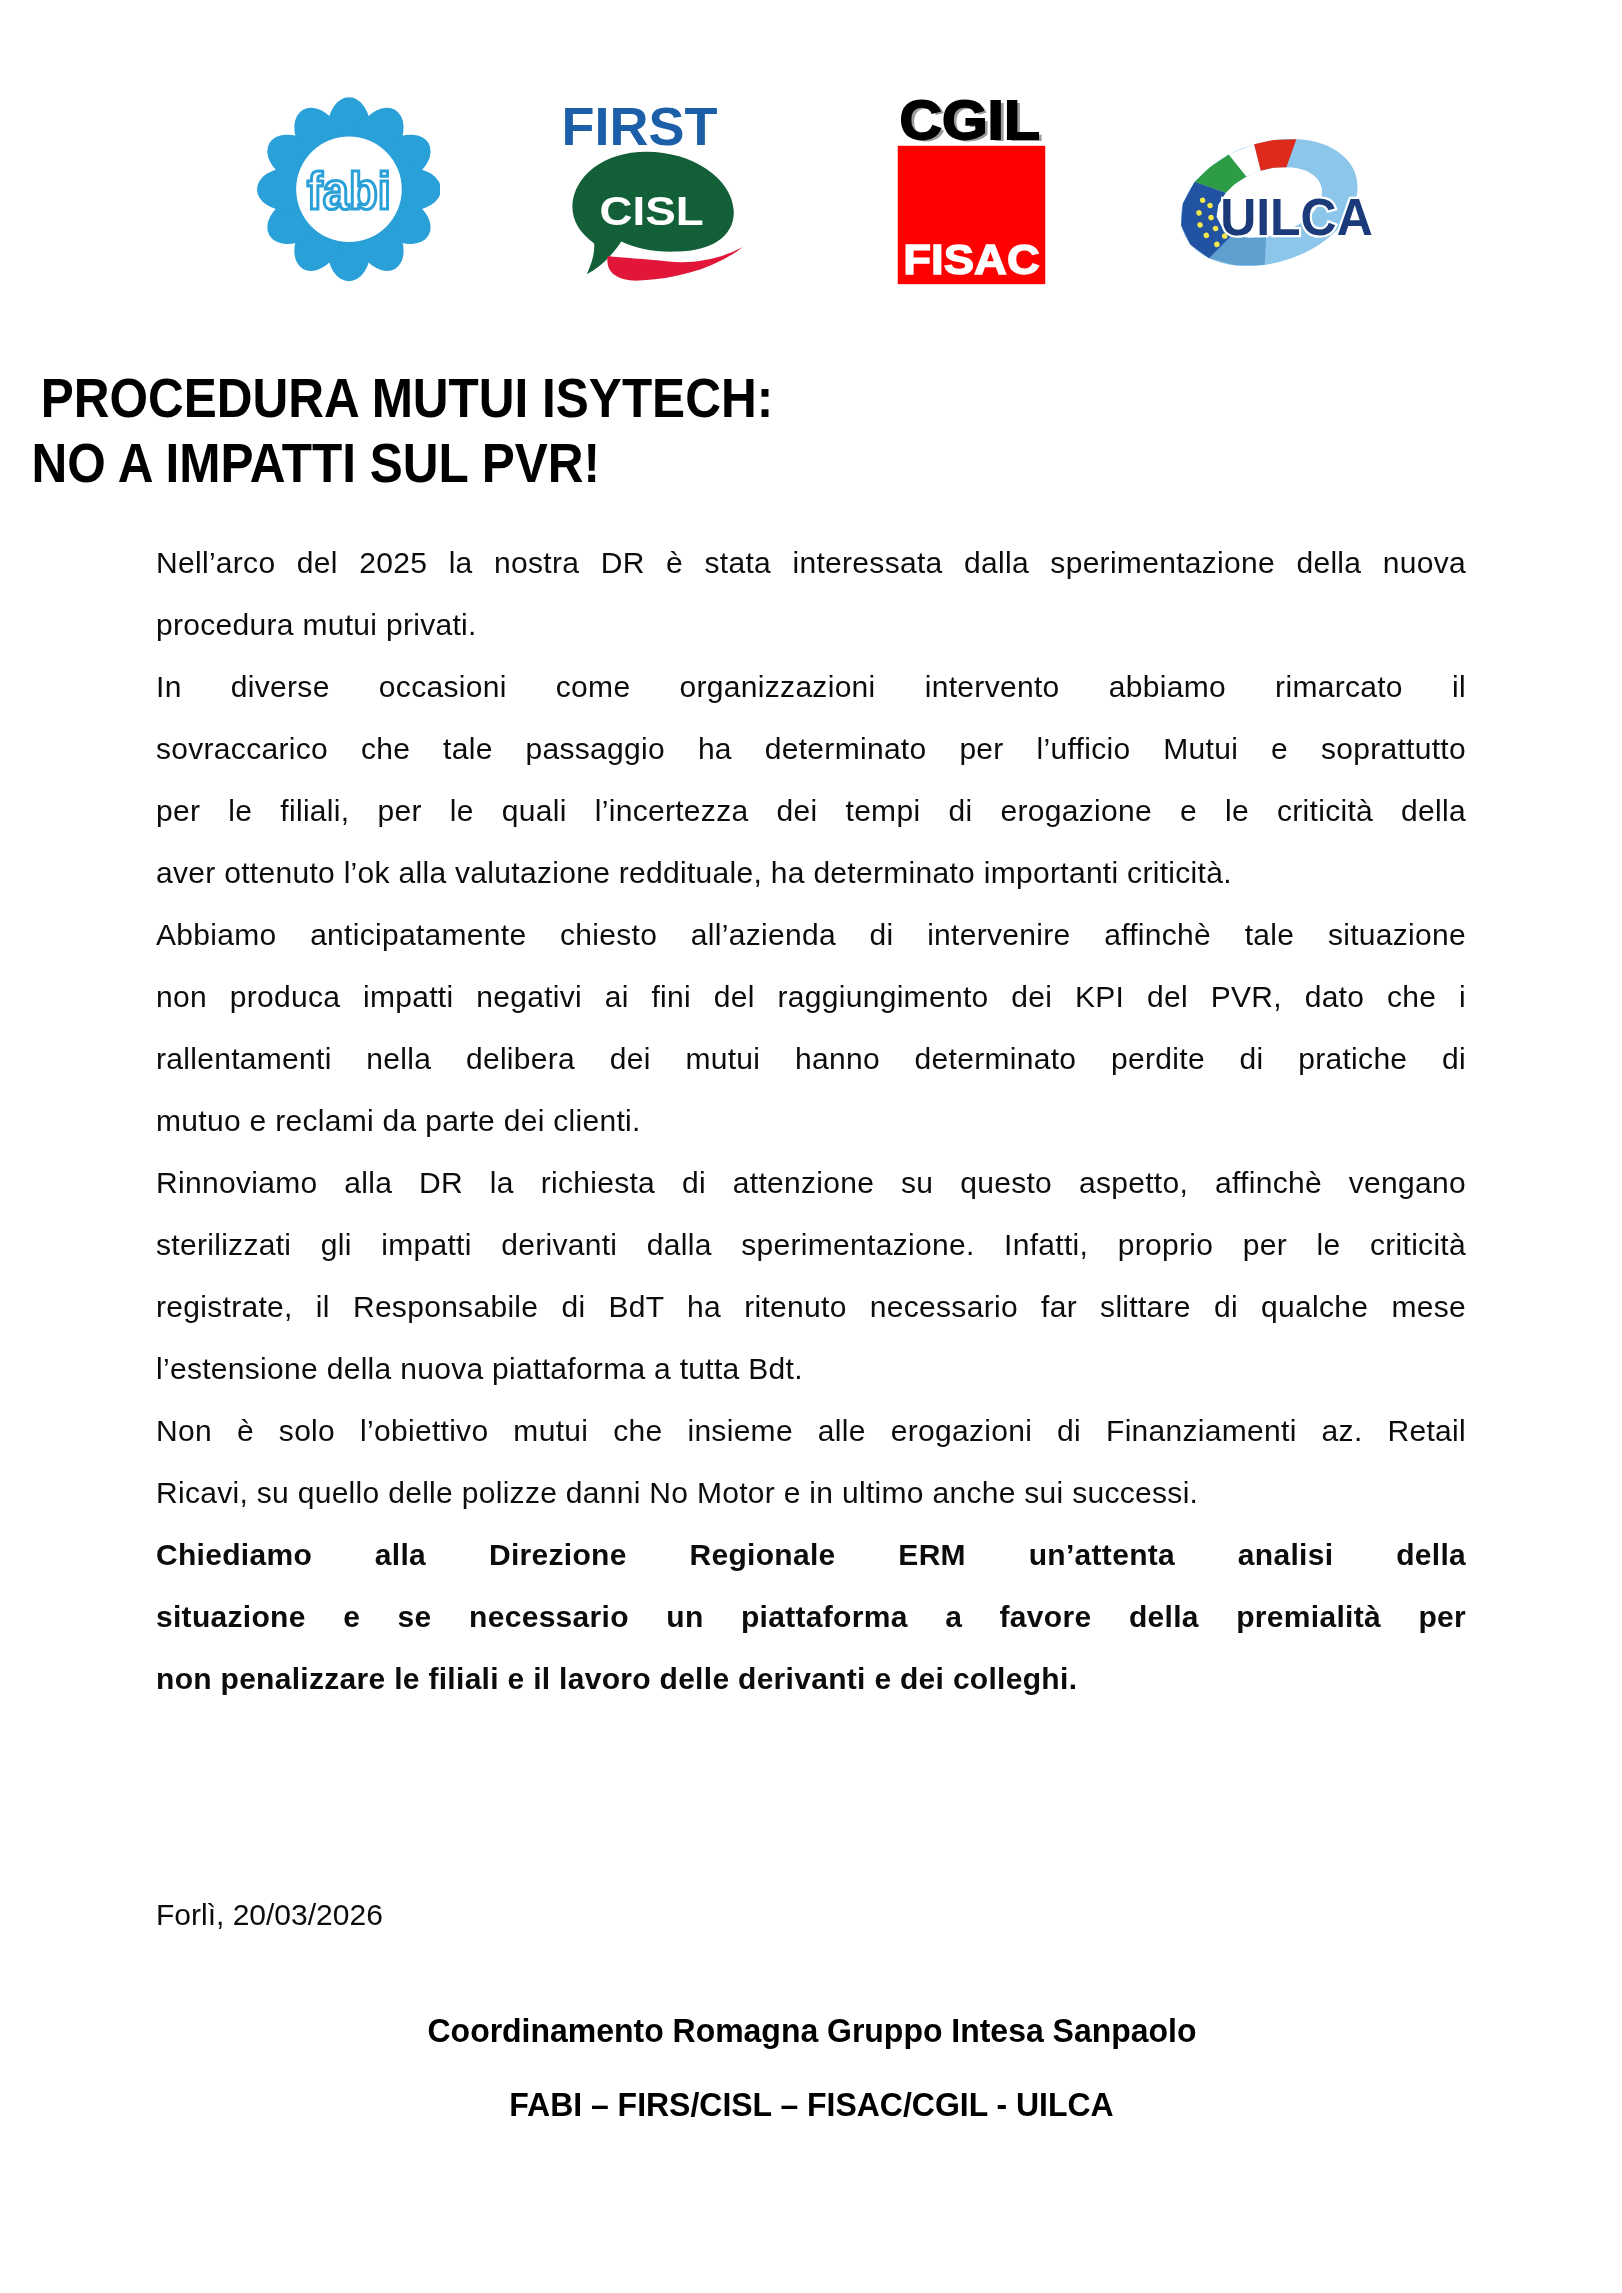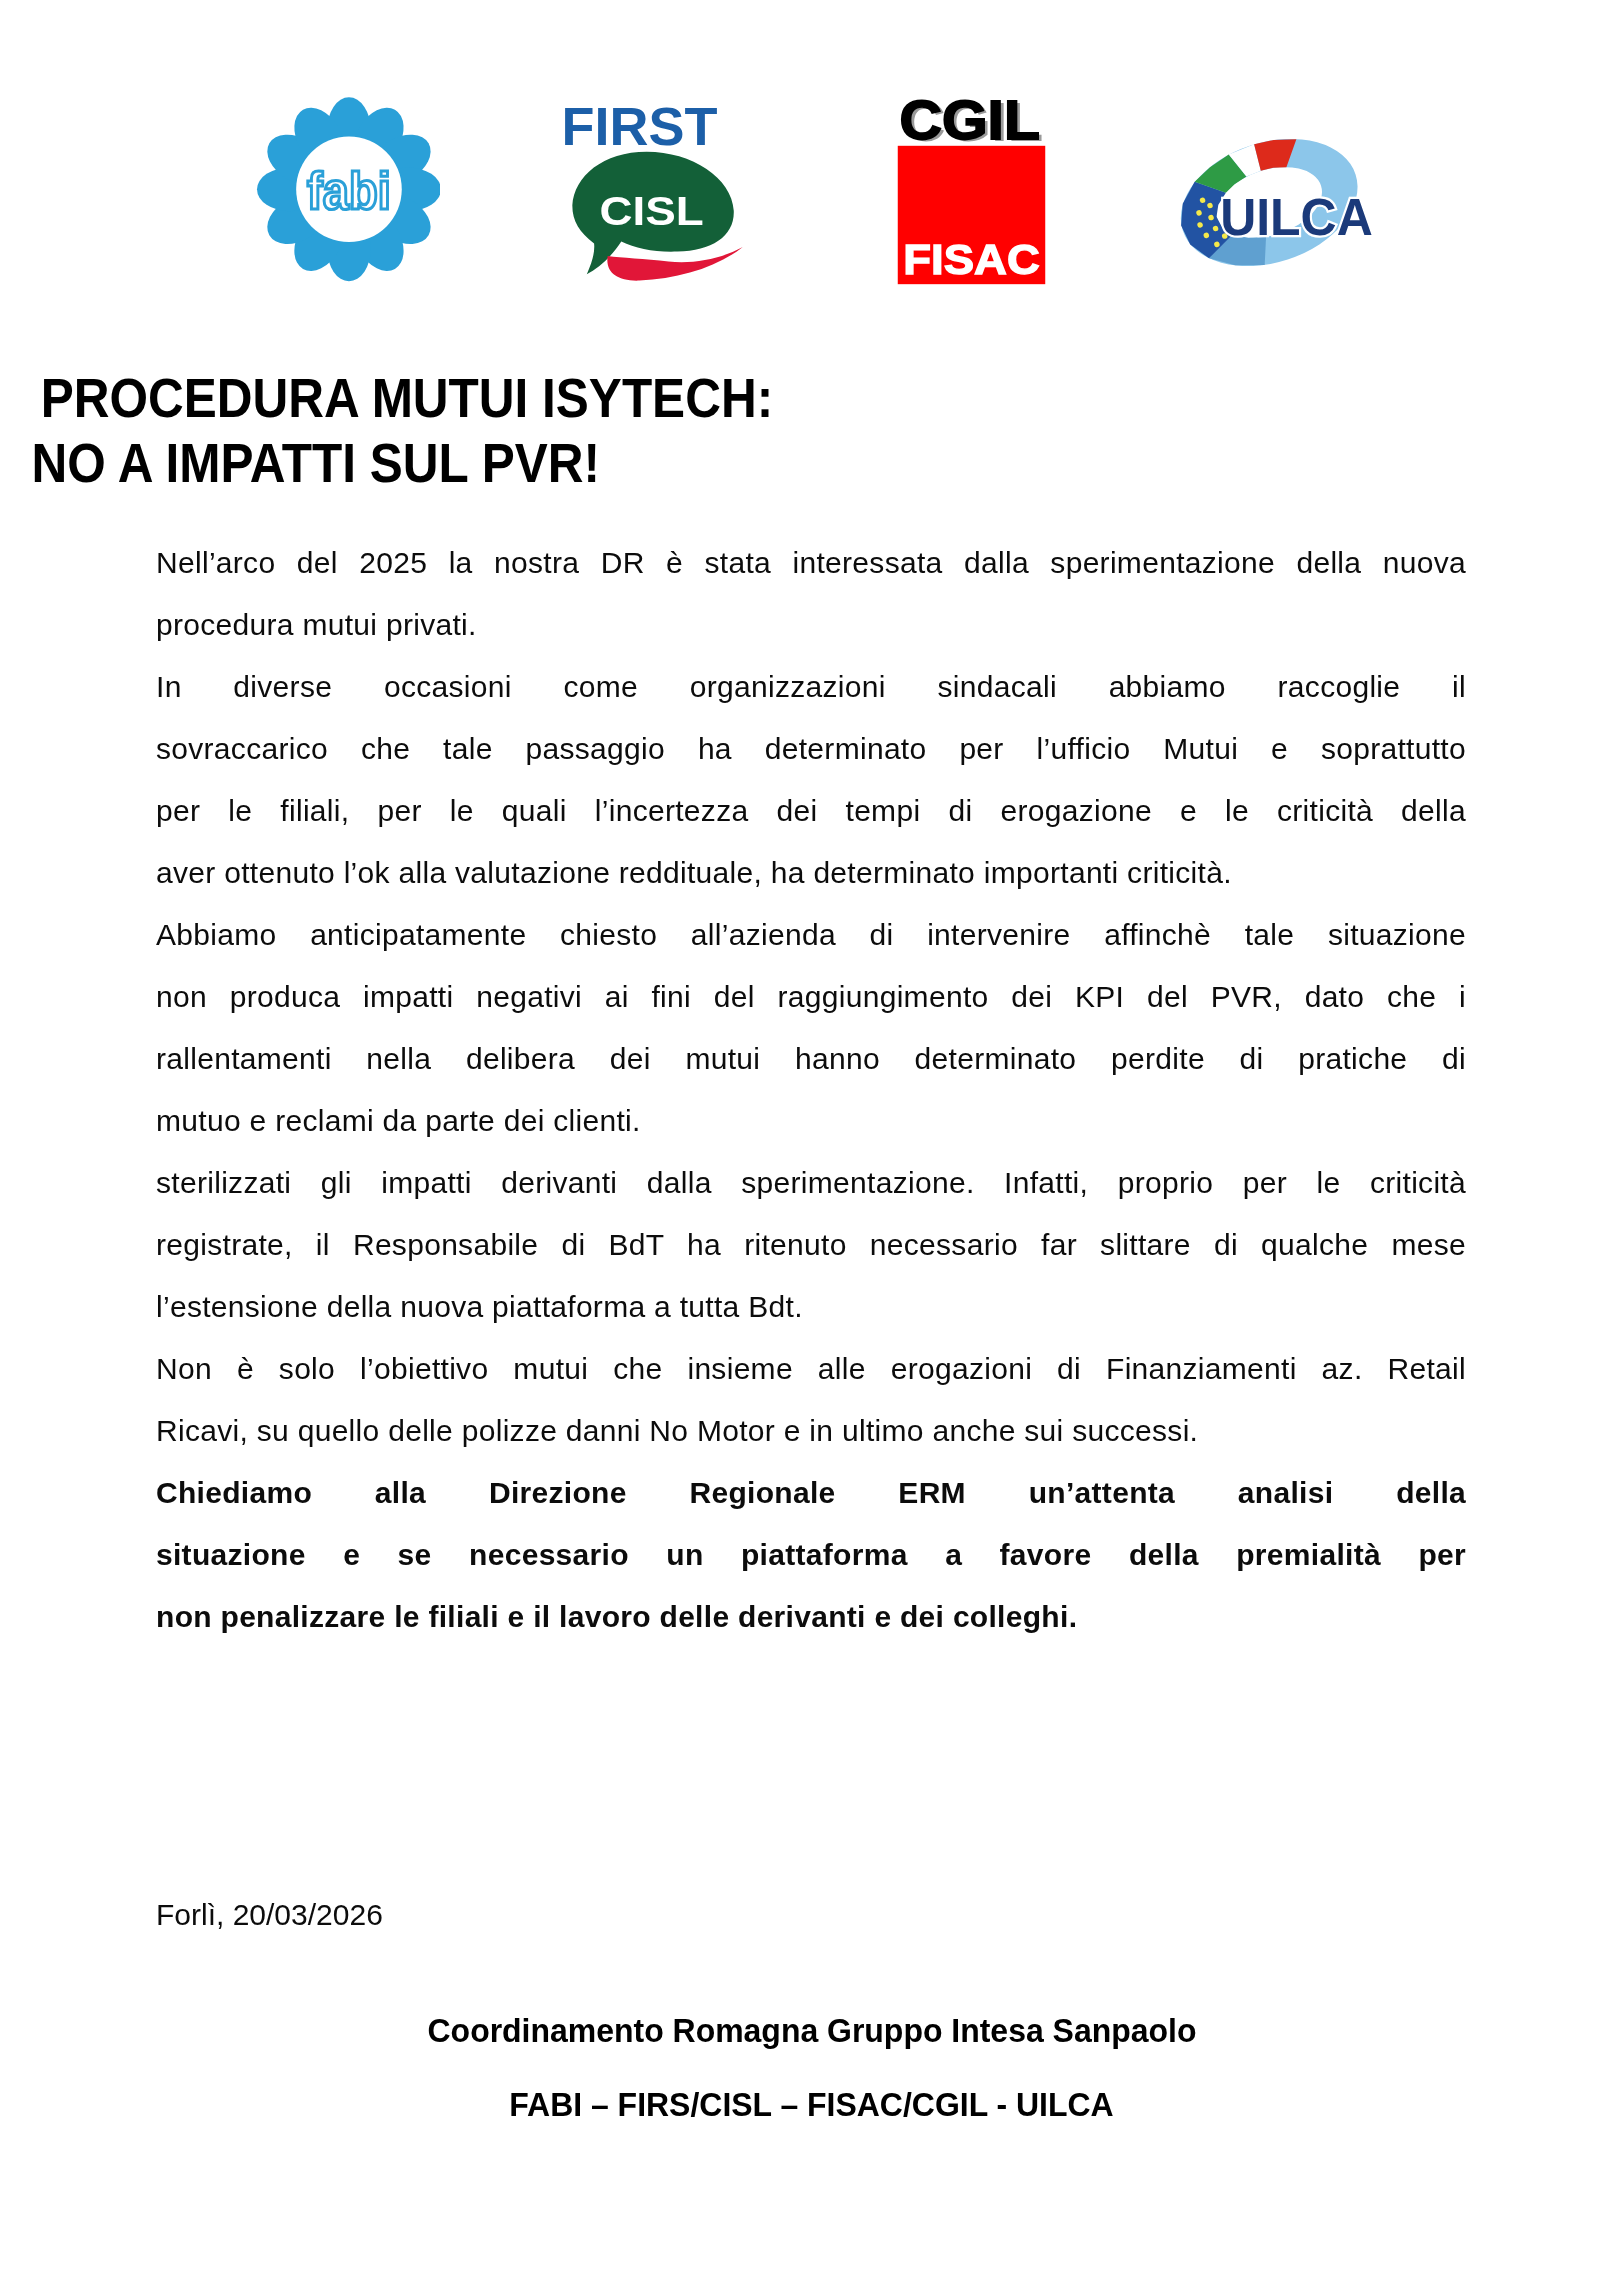--- a/index.html
+++ b/index.html
@@ -127,28 +127,29 @@
   </svg>
 
   <div class="title">
     <div><span class="squeeze">PROCEDURA MUTUI ISYTECH:</span></div>
     <div><span class="squeeze">NO A IMPATTI SUL PVR!</span></div>
   </div>
 
   <div class="body-text" id="body-text">
       <div class="line just">Nell’arco del 2025 la nostra DR è stata interessata dalla sperimentazione della nuova</div>
       <div class="line">procedura mutui privati.</div>
-      <div class="line just">In diverse occasioni come organizzazioni sindacali abbiamo raccoglie il</div>
+      <div class="line just">In diverse occasioni come organizzazioni intervento abbiamo rimarcato il</div>
       <div class="line just">sovraccarico che tale passaggio ha determinato per l’ufficio Mutui e soprattutto</div>
       <div class="line just">per le filiali, per le quali l’incertezza dei tempi di erogazione e le criticità della</div>
       <div class="line">aver ottenuto l’ok alla valutazione reddituale, ha determinato importanti criticità.</div>
       <div class="line just">Abbiamo anticipatamente chiesto all’azienda di intervenire affinchè tale situazione</div>
       <div class="line just">non produca impatti negativi ai fini del raggiungimento dei KPI del PVR, dato che i</div>
       <div class="line just">rallentamenti nella delibera dei mutui hanno determinato perdite di pratiche di</div>
       <div class="line">mutuo e reclami da parte dei clienti.</div>
+      <div class="line just">Rinnoviamo alla DR la richiesta di attenzione su questo aspetto, affinchè vengano</div>
       <div class="line just">sterilizzati gli impatti derivanti dalla sperimentazione. Infatti, proprio per le criticità</div>
       <div class="line just">registrate, il Responsabile di BdT ha ritenuto necessario far slittare di qualche mese</div>
       <div class="line">l’estensione della nuova piattaforma a tutta Bdt.</div>
       <div class="line just">Non è solo l’obiettivo mutui che insieme alle erogazioni di Finanziamenti az. Retail</div>
       <div class="line">Ricavi, su quello delle polizze danni No Motor e in ultimo anche sui successi.</div>
       <div class="line bold just">Chiediamo alla Direzione Regionale ERM un’attenta analisi della</div>
       <div class="line bold just">situazione e se necessario un piattaforma a favore della premialità per</div>
       <div class="line bold">non penalizzare le filiali e il lavoro delle derivanti e dei colleghi.</div>
     </div>
 

